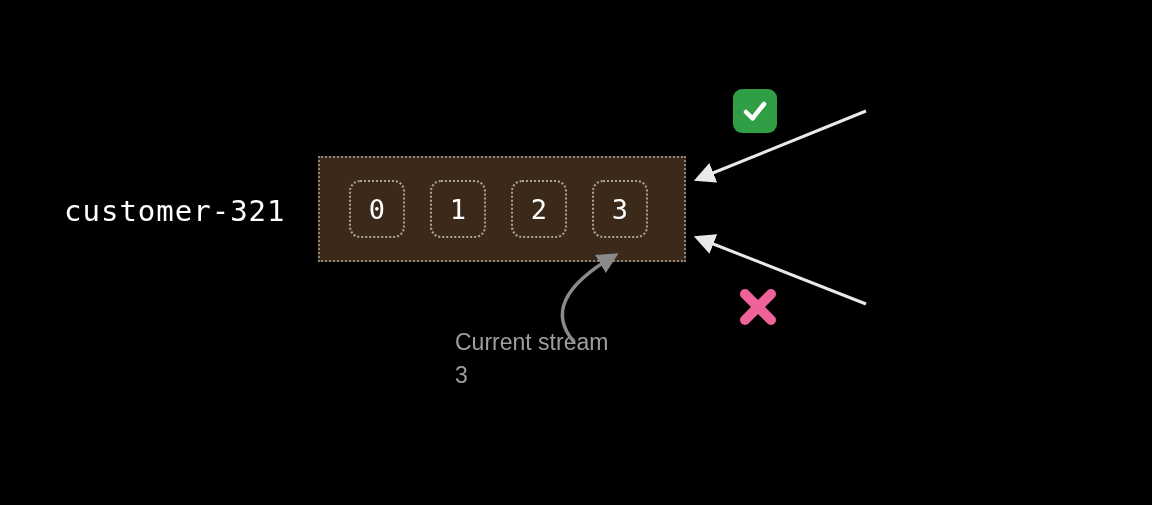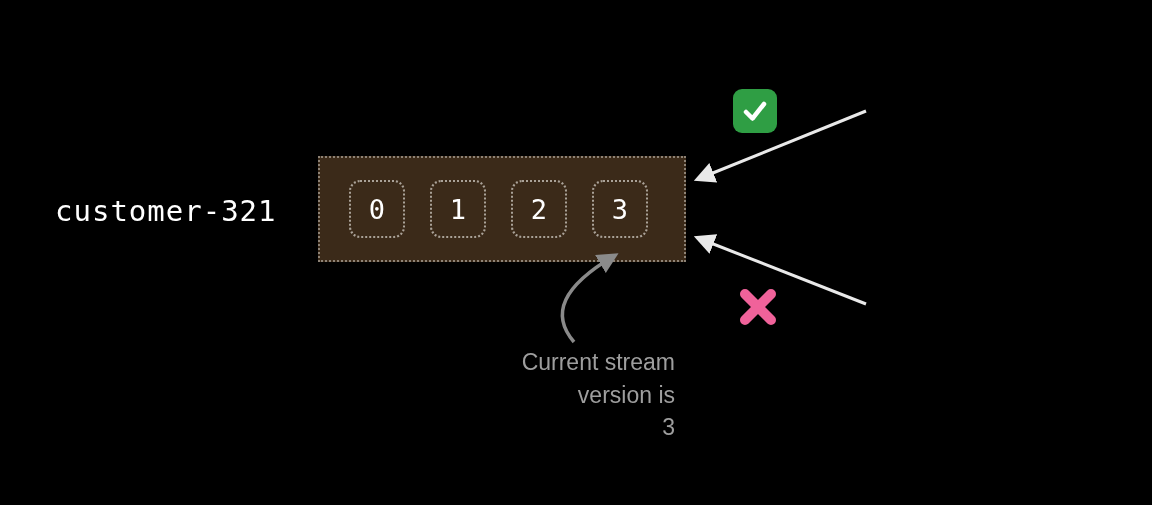--- a/index.html
+++ b/index.html
@@ -13,21 +13,21 @@
     position: relative;
     overflow: hidden;
     font-family: "Liberation Sans", sans-serif;
   }
   .canvas {
     position: absolute;
     inset: 0;
   }
   .stream-label {
     position: absolute;
-    left: 55px;
+    left: 64px;
     top: 194px;
     color: #ffffff;
     font-family: "DejaVu Sans Mono", "Liberation Mono", monospace;
     font-size: 29px;
     letter-spacing: 1px;
   }
   .stream-box {
     position: absolute;
     left: 318px;
     top: 156px;
@@ -86,23 +86,23 @@
     color: #f5f5f5;
     font-size: 40px;
     line-height: 1.36;
     width: 215px;
   }
   .ann-v3 { left: 870px; top: 63px; }
   .ann-v2 { left: 870px; top: 254px; }
   .current-note {
     position: absolute;
     left: 455px;
-    top: 346px;
+    top: 326px;
     width: 220px;
-    text-align: right;
+    text-align: left;
     color: #9e9e9e;
     font-size: 23px;
     line-height: 1.42;
   }
   svg.overlay {
     position: absolute;
     left: 0;
     top: 0;
     width: 1152px;
     height: 505px;
@@ -133,21 +133,20 @@
     <svg viewBox="0 0 44 44">
       <line x1="9" y1="9" x2="35" y2="35" stroke-width="10" stroke-linecap="round" stroke="#f0629a"></line>
       <line x1="35" y1="9" x2="9" y2="35" stroke-width="10" stroke-linecap="round" stroke="#f0629a"></line>
     </svg>
   </div>
 
 
 
   <div class="current-note">
     <div>Current stream</div>
-    <div>version is</div>
     <div>3</div>
   </div>
 
   <svg class="overlay" viewBox="0 0 1152 505">
     <defs>
       <marker id="ah-white" markerWidth="7" markerHeight="7" refX="5.5" refY="3.5" orient="auto">
         <path d="M0,0 L7,3.5 L0,7 z" fill="#e9e9e9"></path>
       </marker>
       <marker id="ah-gray" markerWidth="6" markerHeight="6" refX="4.5" refY="3" orient="auto">
         <path d="M0,0 L6,3 L0,6 z" fill="#8a8a8a"></path>

